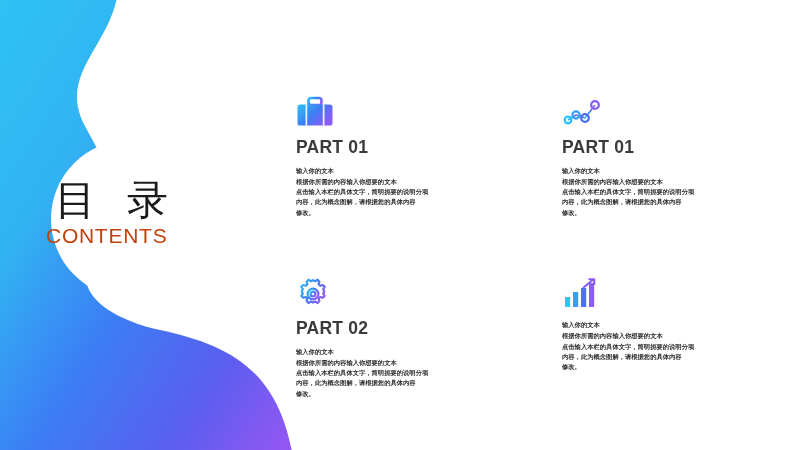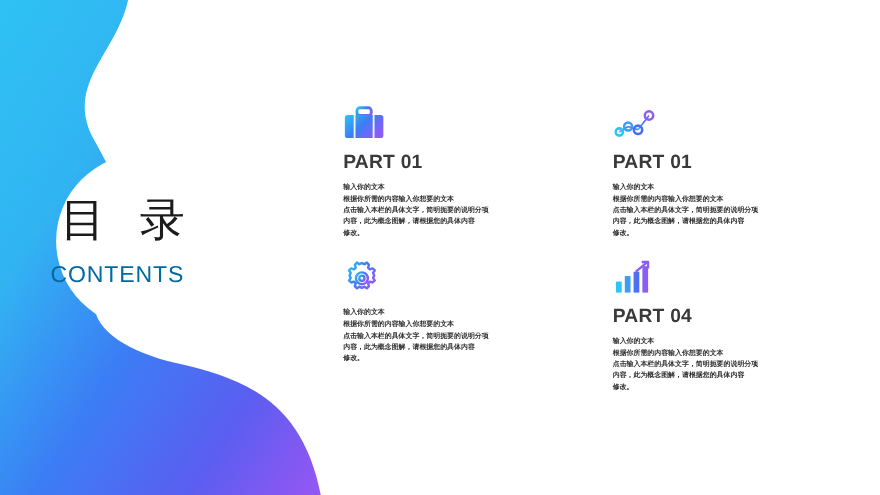--- a/index.html
+++ b/index.html
@@ -42,42 +42,43 @@
     font-size: 41px;
     line-height: 1.08;
     color: #1b1b1b;
     font-weight: 400;
     letter-spacing: 0.22em;
     text-indent: 0.22em;
     white-space: nowrap;
     font-family: "DejaVu Sans", "Liberation Sans", sans-serif;
   }
   #contents-en {
-    margin-top: 17px;
+    margin-top: 3px;
     font-size: 21px;
     line-height: 1;
-    color: #0369a1;
+    color: #c2410c;
     font-weight: 400;
     letter-spacing: 0.035em;
     white-space: nowrap;
   }
 
   
   #parts-grid {
     position: absolute;
-    left: 312px;
+    left: 296px;
     top: 96px;
     width: 470px;
     height: 300px;
     display: grid;
     grid-template-columns: 225px 225px;
     grid-template-rows: 140px 140px;
     column-gap: 20px;
     row-gap: 0px;
     z-index: 4;
+    gap: 41px;
   }
 
   .part-cell {
     position: relative;
   }
 
   .part-icon {
     height: 34px;
     display: block;
     margin-bottom: 9px;
@@ -212,41 +213,41 @@
                      l2.4 1.0 2.1 -1.5 1.9 2.0 -0.8 2.5 1.6 1.6 2.5 -0.8 2.0 1.9 -1.5 2.1
                      1.0 2.4 -1.0 2.4 1.5 2.1 -2.0 1.9 -2.5 -0.8 -1.6 1.6 0.8 2.5 -1.9 2.0
                      -2.1 -1.5 -2.4 1.0 -2.4 -1.0 -2.1 1.5 -1.9 -2.0 0.8 -2.5 -1.6 -1.6
                      -2.5 0.8 -2.0 -1.9 1.5 -2.1 -1.0 -2.4 1.0 -2.4 -1.5 -2.1 2.0 -1.9
                      2.5 0.8 1.6 -1.6 -0.8 -2.5 1.9 -2.0 2.1 1.5 Z" stroke-linejoin="round"></path>
             <circle cx="17" cy="17" r="5.4"></circle>
             <circle cx="17" cy="17" r="2.4"></circle>
           </g>
         </svg>
       </div>
+      <div class="part-title">PART 02</div>
       <p class="part-lead">输入你的文本</p>
       <p class="part-body">
         <span>根据你所需的内容输入你想要的文本</span>
         <span>点击输入本栏的具体文字，简明扼要的说明分项</span>
         <span>内容，此为概念图解，请根据您的具体内容</span>
         <span>修改。</span>
       </p>
     </div>
 
     <div class="part-cell">
       <div class="part-icon">
         <svg width="36" height="34" viewBox="0 0 36 34">
           <rect x="3" y="20" width="5.2" height="10" fill="#2EC4F3"></rect>
           <rect x="11" y="15" width="5.2" height="15" fill="#3C9CF4"></rect>
           <rect x="19" y="11" width="5.2" height="19" fill="#4F6FF2"></rect>
           <rect x="27" y="6" width="5.2" height="24" fill="#8B5CF6"></rect>
           <path d="M21 11 L31.5 2.2" stroke="#8B5CF6" stroke-width="2.1" fill="none"></path>
           <path d="M26.4 2.2 L32.2 2.2 L32.2 8" fill="none" stroke="#8B5CF6" stroke-width="2.1" stroke-linejoin="round"></path>
         </svg>
       </div>
-      <div class="part-title">PART 04</div>
       <p class="part-lead">输入你的文本</p>
       <p class="part-body">
         <span>根据你所需的内容输入你想要的文本</span>
         <span>点击输入本栏的具体文字，简明扼要的说明分项</span>
         <span>内容，此为概念图解，请根据您的具体内容</span>
         <span>修改。</span>
       </p>
     </div>
 
   </div>

